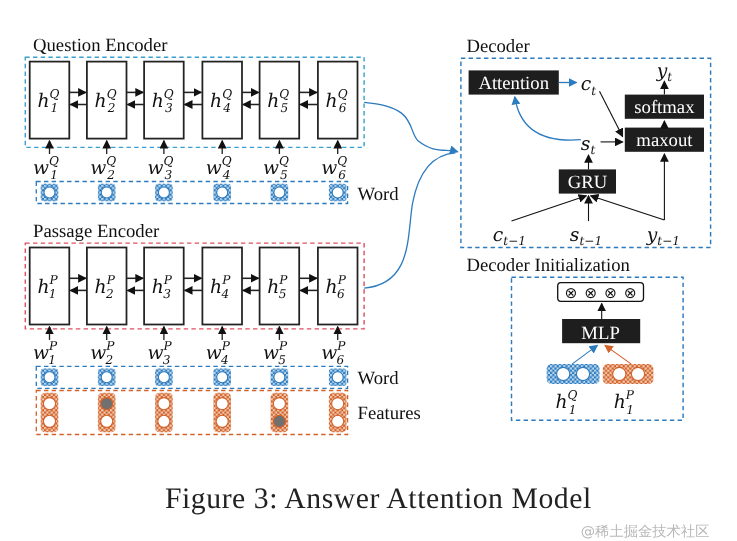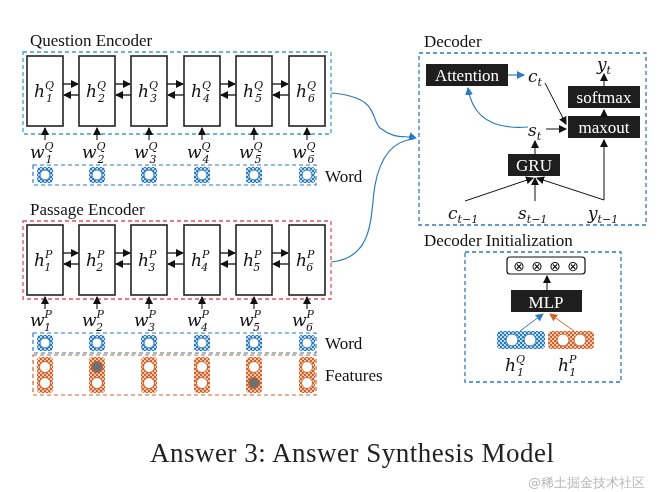--- a/index.html
+++ b/index.html
@@ -235,14 +235,14 @@
     <circle cx="512" cy="340" r="6" fill="#fff" stroke="#2d7bbf"></circle>
     <circle cx="530" cy="340" r="6" fill="#fff" stroke="#2d7bbf"></circle>
     <rect x="548" y="331" width="46" height="18" rx="4" fill="url(#checkOr)"></rect>
     <circle cx="563" cy="340" r="6" fill="#fff" stroke="#d2622a"></circle>
     <circle cx="580" cy="340" r="6" fill="#fff" stroke="#d2622a"></circle>
     <text class="math" x="505" y="371" font-size="17"><tspan>h</tspan><tspan font-size="11" dy="-8">Q</tspan><tspan font-size="11" dx="-8" dy="13">1</tspan></text>
     <text class="math" x="558" y="371" font-size="17"><tspan>h</tspan><tspan font-size="11" dy="-8">P</tspan><tspan font-size="11" dx="-7" dy="13">1</tspan></text>
   </g>
 </svg>
 
-<div class="caption">Answer 3: Answer Synthesis Model</div>
+<div class="caption">Figure 3: Answer Attention Model</div>
 <div class="watermark">@稀土掘金技术社区</div>
 
 </body></html>

